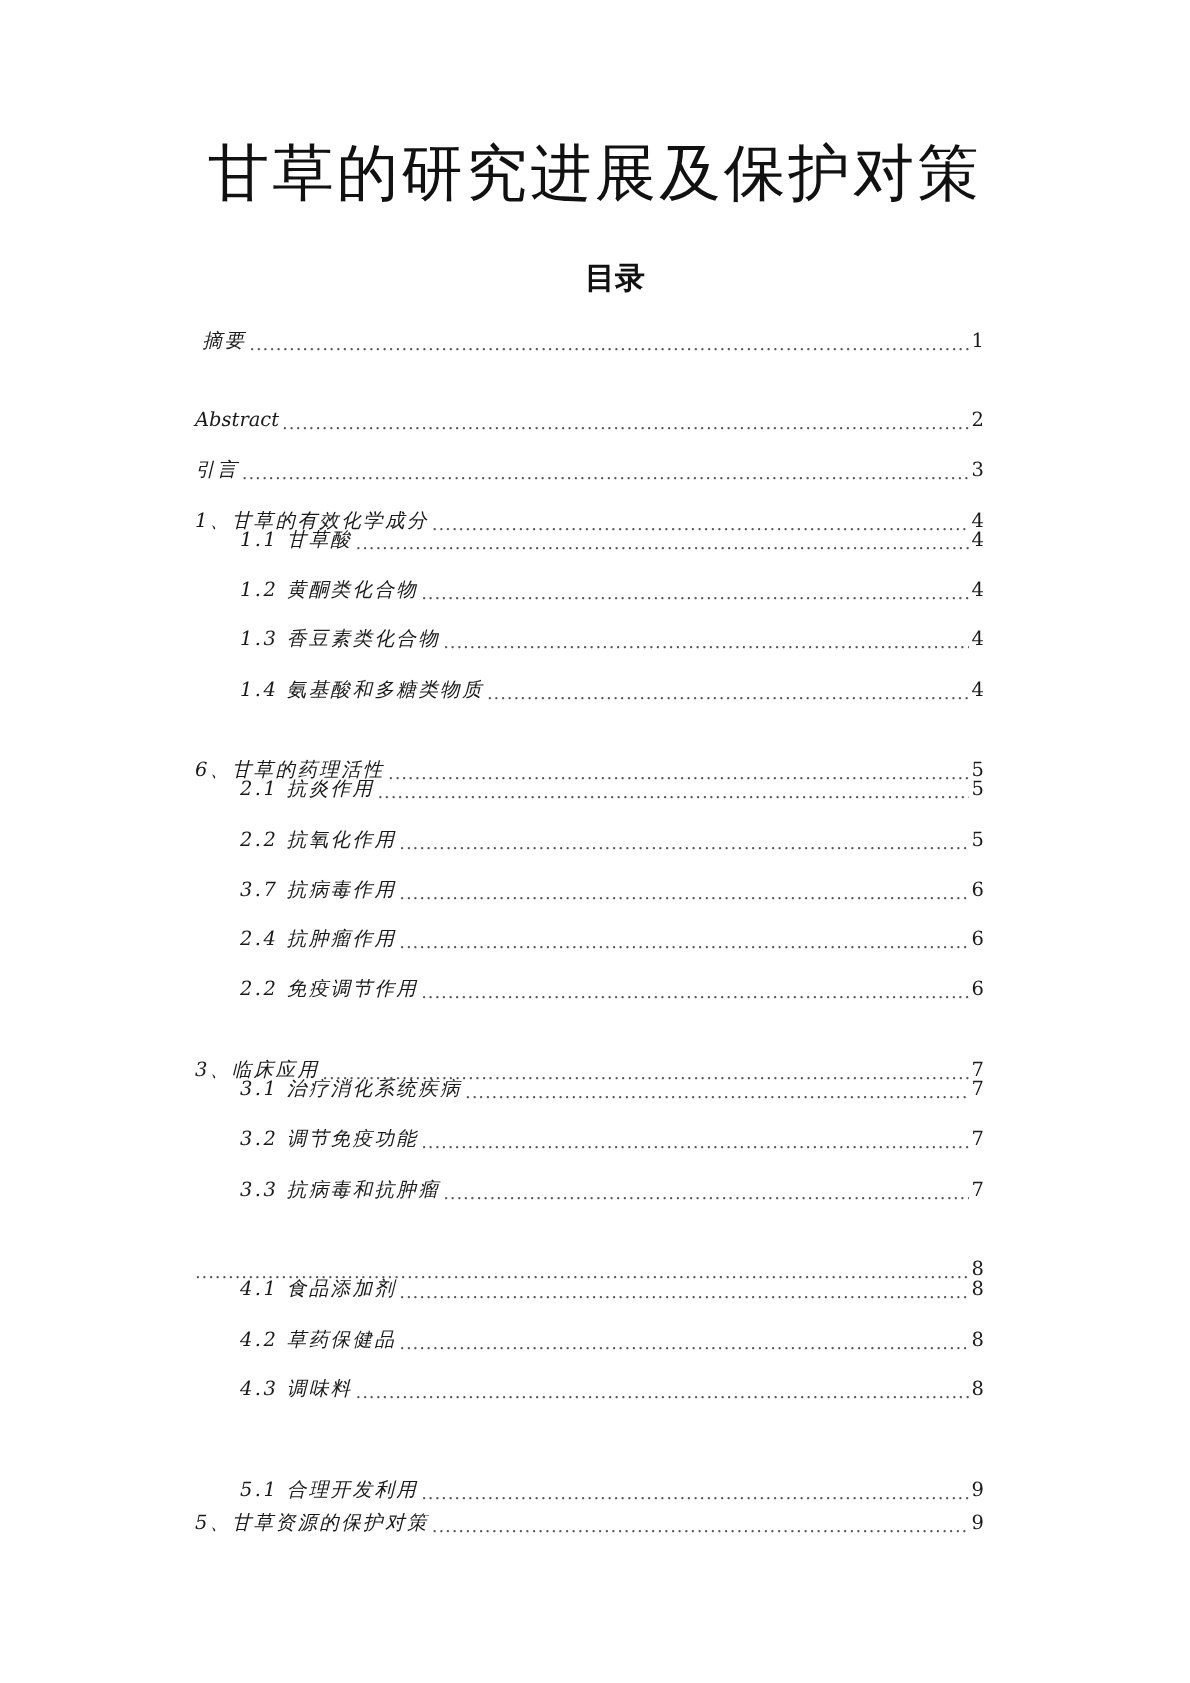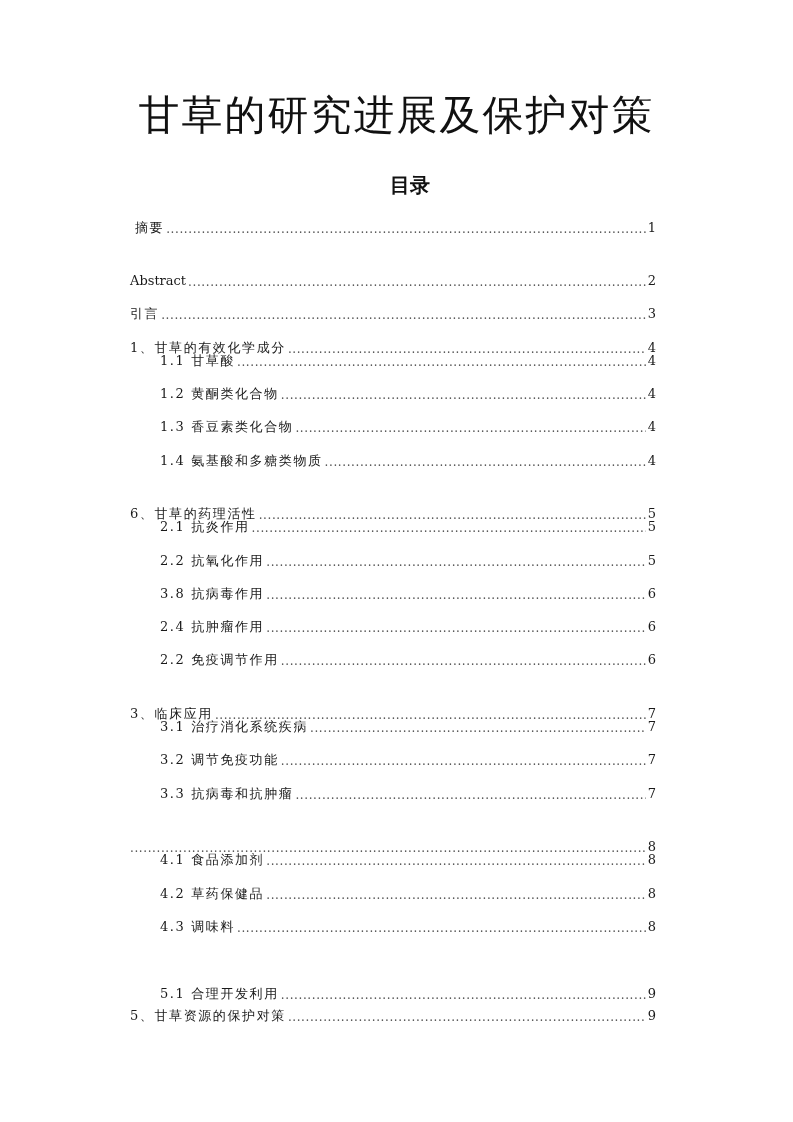--- a/index.html
+++ b/index.html
@@ -7,21 +7,21 @@
            font-family: "DejaVu Serif", "Liberation Serif", serif; color: #1a1a1a; }
     .title { position: absolute; left: 0; width: 793px; top: 88px; text-align: center;
              font-size: 41px; font-weight: normal; letter-spacing: 2px; color: #111; margin: 0;
              font-family: "DejaVu Serif", serif; }
     .toc-heading { position: absolute; left: 0; width: 820px; top: 172px; text-align: center;
                    font-size: 20px; font-weight: bold; margin: 0;
                    font-family: "DejaVu Sans", "Liberation Sans", sans-serif; color: #111; }
     .toc { position: absolute; left: 0; top: 217px; width: 793px; }
     .row { position: absolute; height: 22px; display: flex; align-items: flex-end;
            font-size: 13px; line-height: 22px; white-space: nowrap; }
-    .row .label { letter-spacing: 1.6px; padding-right: 2px; }
+    .row .label { letter-spacing: 1.6px; padding-right: 2px; font-style: italic; }
     .row .leader { flex: 1; overflow: hidden; color: #555; letter-spacing: 0.6px;
                    font-size: 12px; line-height: 20px; }
     .row .leader::before { content: "................................................................................................................................................................................"; }
     .row .page { padding-left: 2px; min-width: 8px; text-align: right; }
     .lvl1 { left: 130px; width: 526px; margin-top: 20px; }
     .lvl2 { left: 160px; width: 496px; }
     .lvl0 { left: 135px; width: 521px; }
   </style>
 </head>
 <body>
@@ -79,21 +79,21 @@
     <span class="label">2.1  抗炎作用</span>
     <span class="leader"></span>
     <span class="page">5</span>
   </div>
   <div class="row lvl2" style="top:333px">
     <span class="label">2.2  抗氧化作用</span>
     <span class="leader"></span>
     <span class="page">5</span>
   </div>
   <div class="row lvl2" style="top:366px">
-    <span class="label">3.8  抗病毒作用</span>
+    <span class="label">3.7  抗病毒作用</span>
     <span class="leader"></span>
     <span class="page">6</span>
   </div>
   <div class="row lvl2" style="top:399px">
     <span class="label">2.4  抗肿瘤作用</span>
     <span class="leader"></span>
     <span class="page">6</span>
   </div>
   <div class="row lvl2" style="top:432px">
     <span class="label">2.2  免疫调节作用</span>

